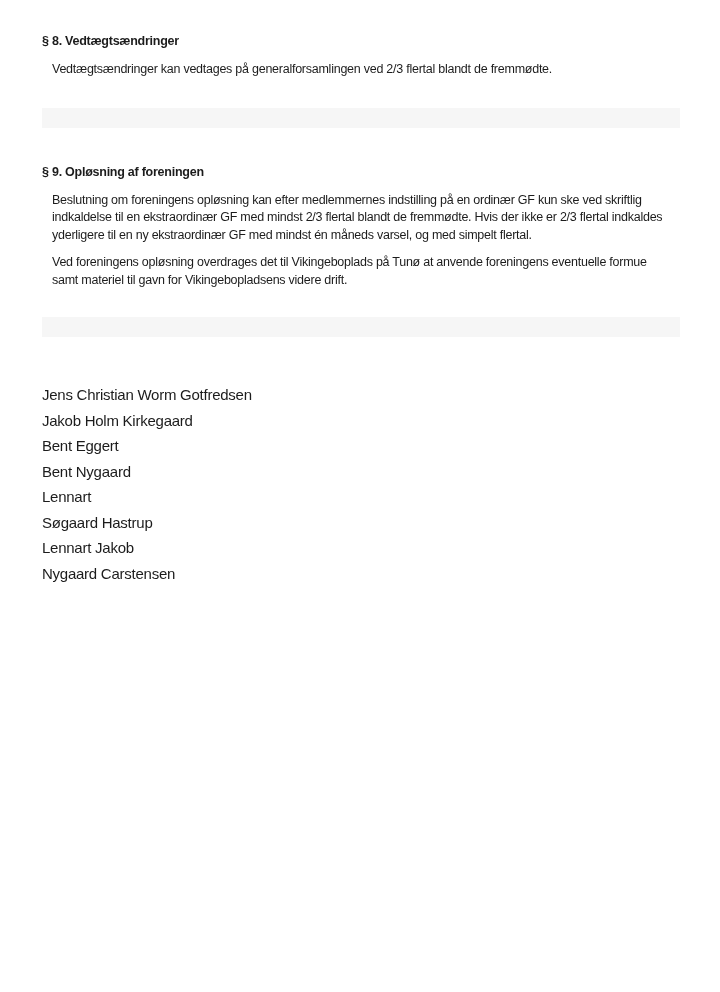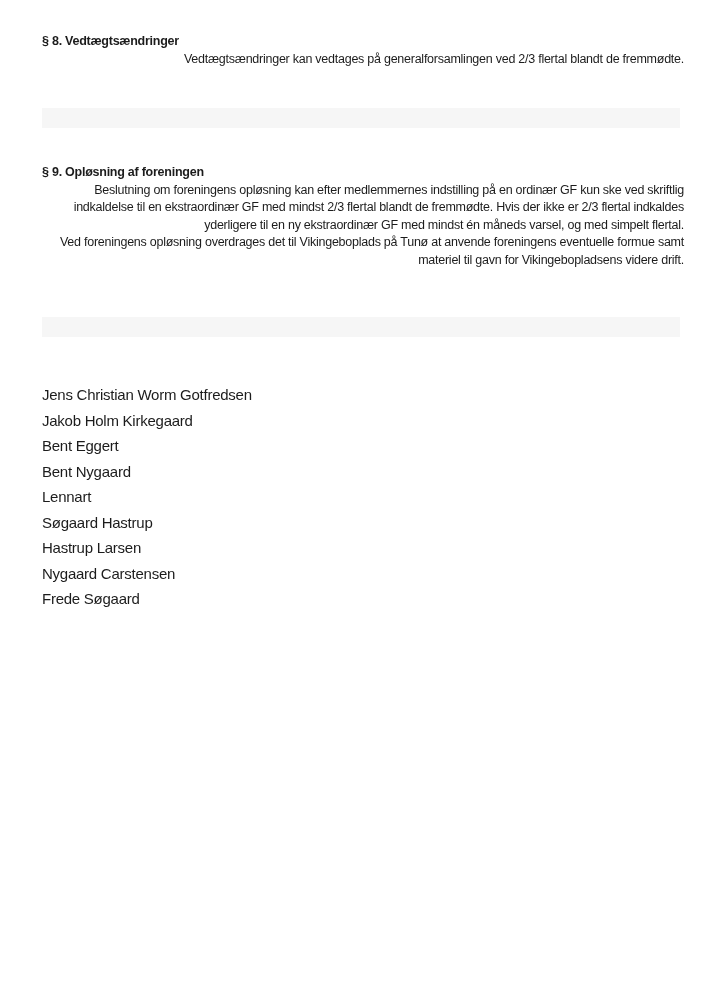--- a/index.html
+++ b/index.html
@@ -24,22 +24,21 @@
     line-height: 17.5px;
     letter-spacing: -0.25px;
   }
   .textblock h2 {
     margin: 0;
     font-size: 12.5px;
     line-height: 17.5px;
     font-weight: bold;
   }
   .textblock p {
-    margin: 0;
-    text-align: right;
+    margin: 10px;
   }
   .highlight-bar {
     position: absolute;
     left: 42px;
     width: 638px;
     height: 20px;
     background: #f6f6f6;
   }
   .signatories {
     position: absolute;
@@ -98,23 +97,22 @@
 
   <div class="highlight-bar" style="top:317px;"></div>
 
   <div class="signatories">
     <p>Jens Christian Worm Gotfredsen</p>
     <p>Jakob Holm Kirkegaard</p>
     <p>Bent Eggert</p>
     <p>Bent Nygaard</p>
     <p>Lennart</p>
     <p>Søgaard Hastrup</p>
-    <p>Hastrup Larsen</p>
+    <p>Lennart Jakob</p>
     <p>Nygaard Carstensen</p>
-    <p>Frede Søgaard</p>
   </div>
 
   <div class="footer-rule"></div>
 
   <div class="page-number-tab">
     <span>4</span>
   </div>
 
 </div>
 

